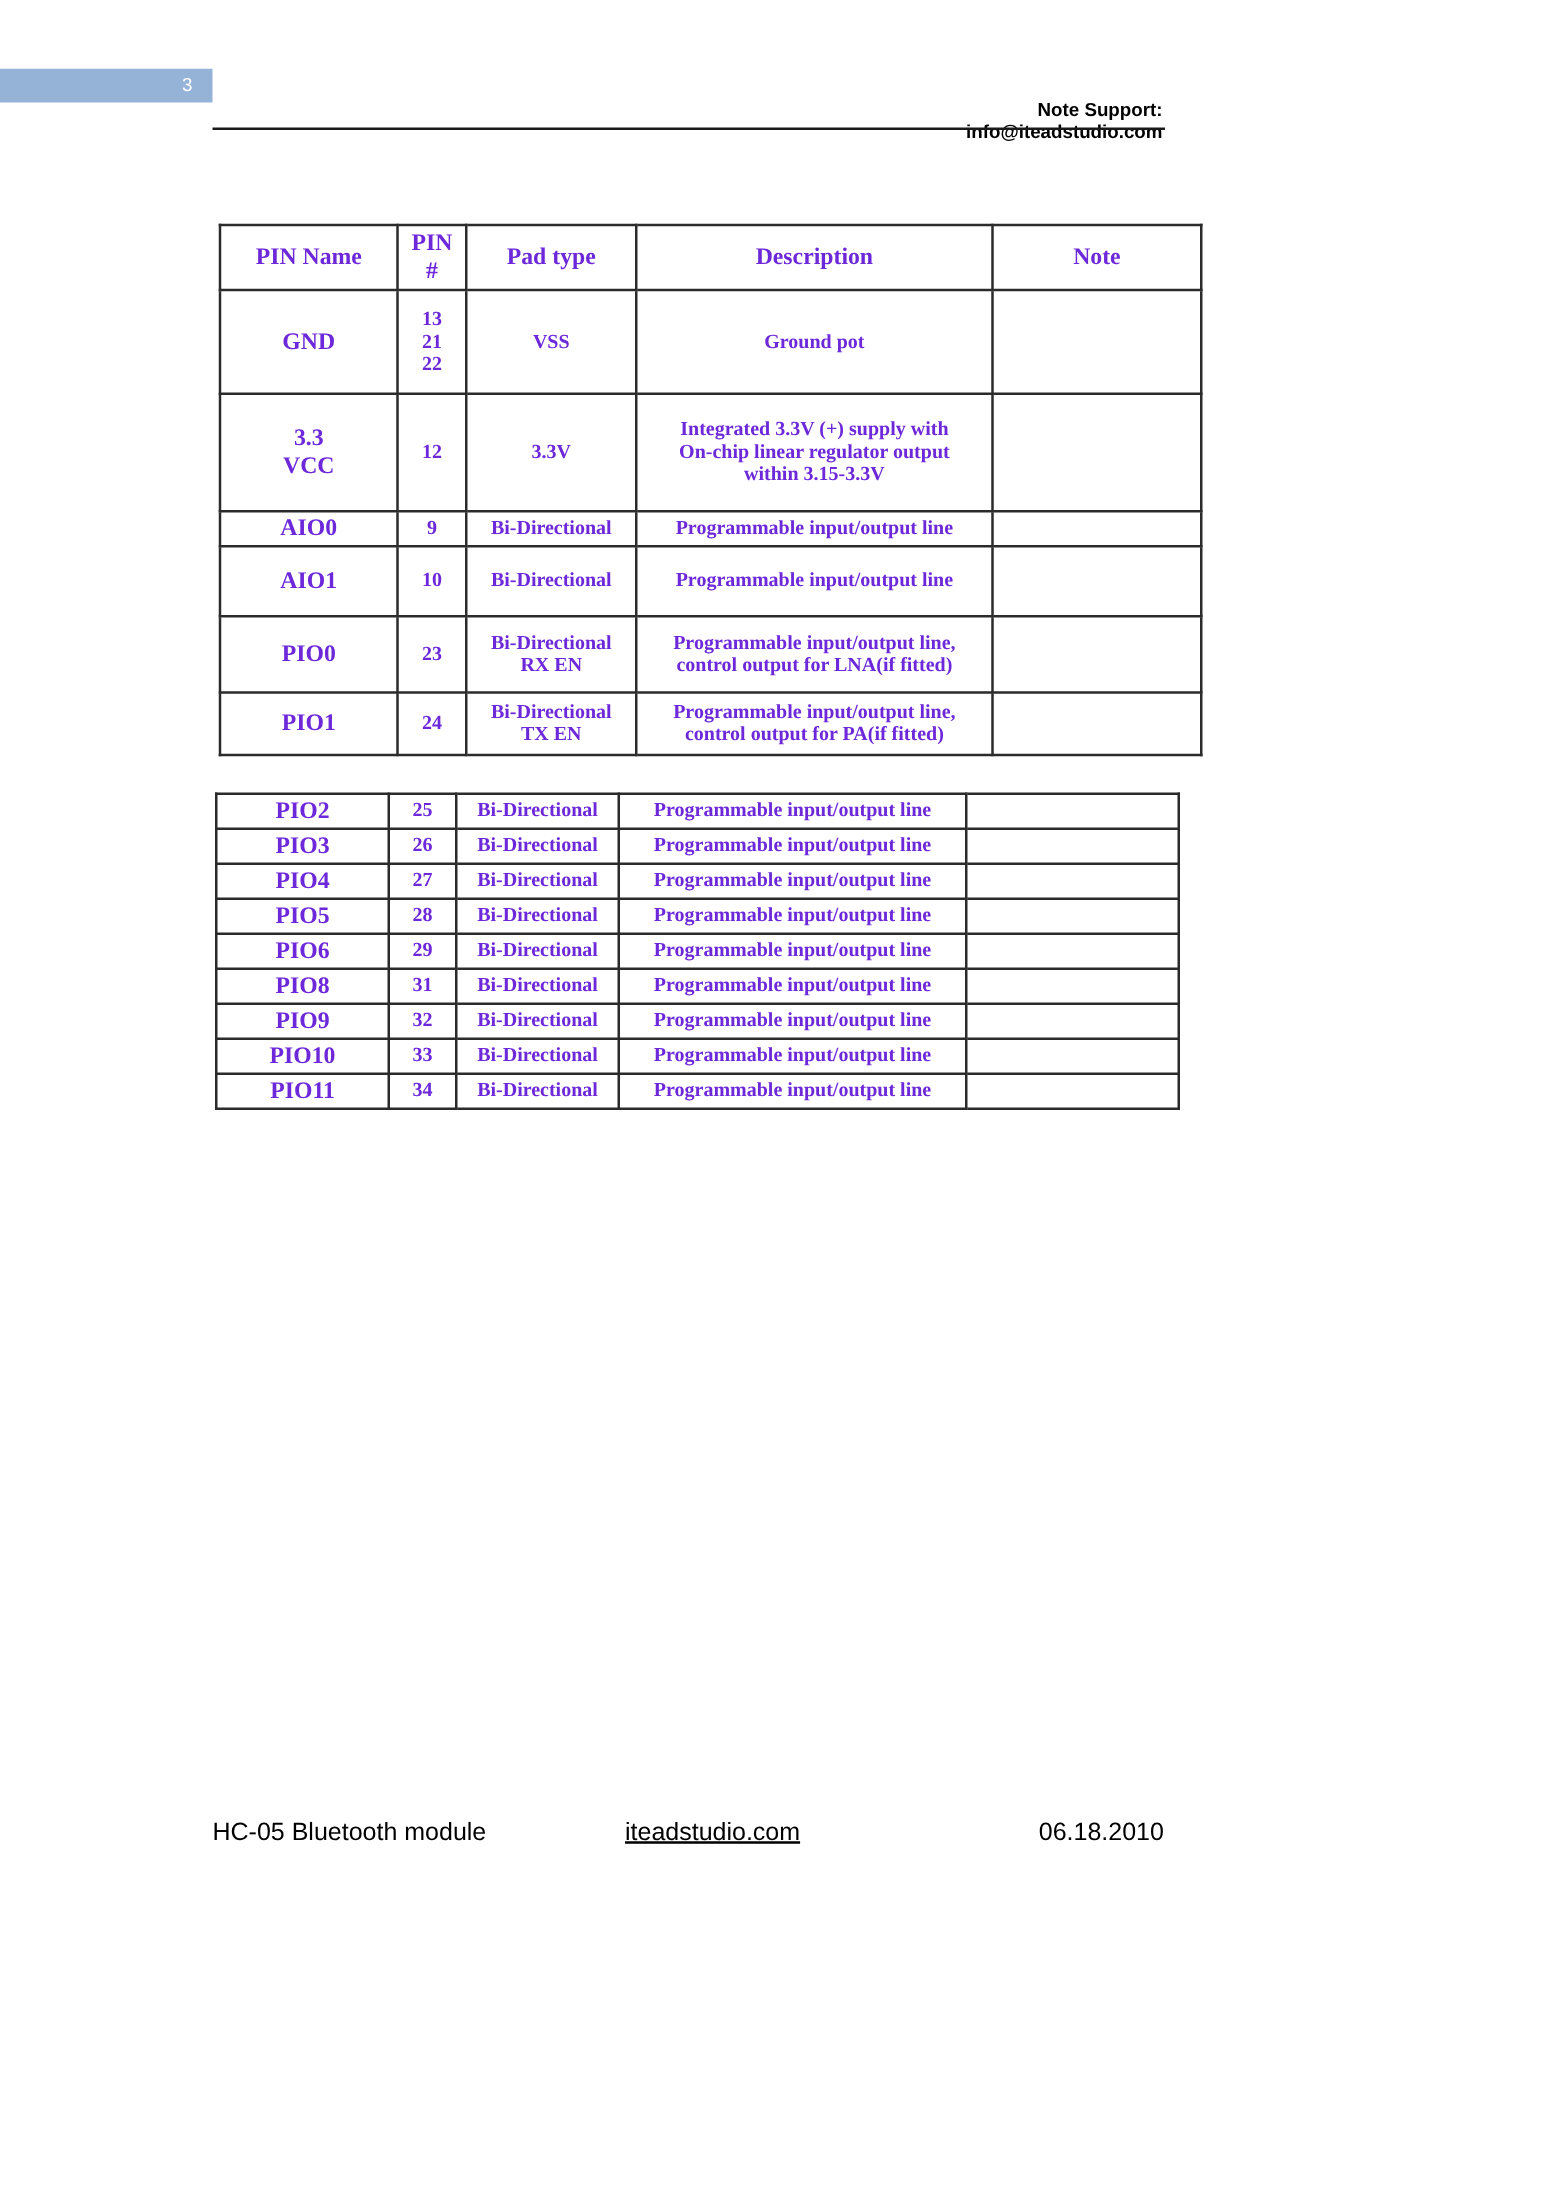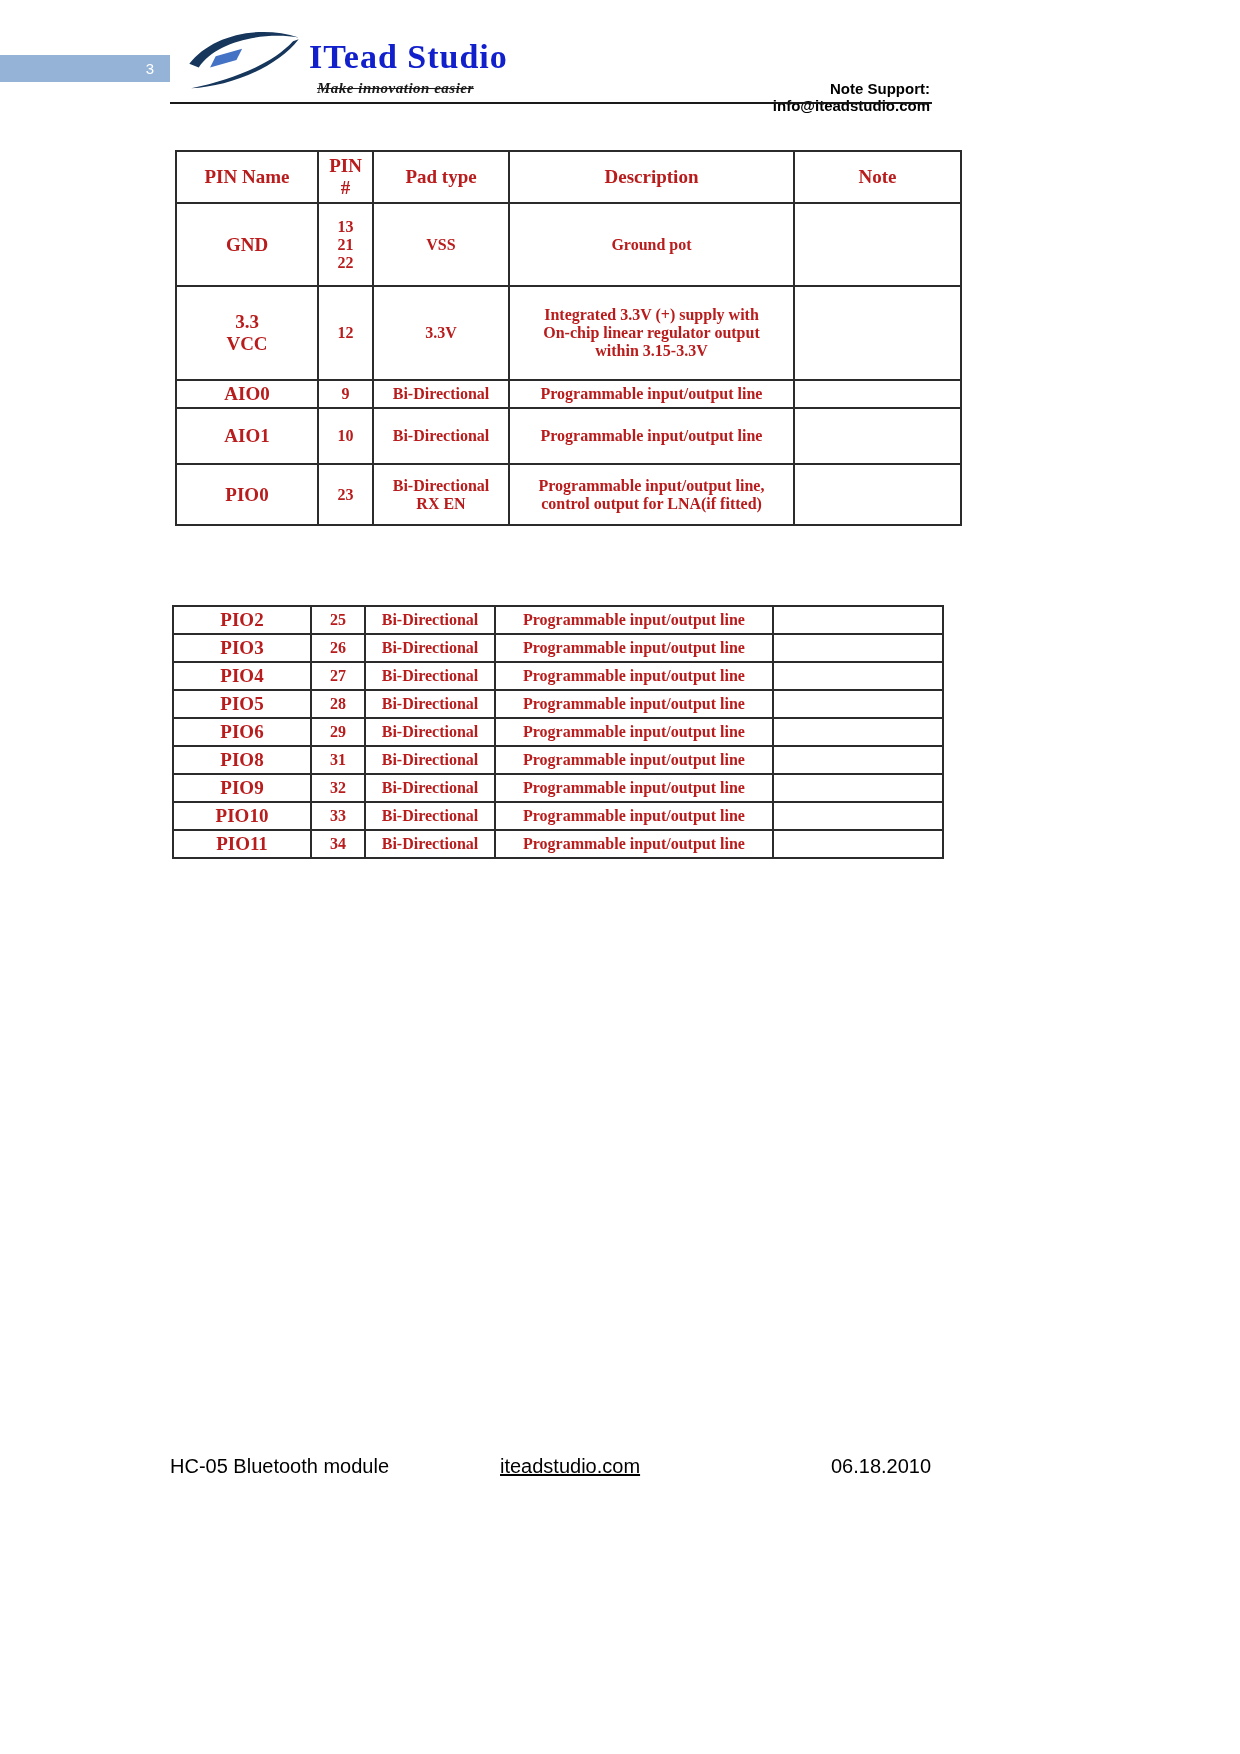--- a/index.html
+++ b/index.html
@@ -88,21 +88,22 @@
     border-top: 2px solid #1a1a1a;
   }
 
   
   table.pin-table {
     position: absolute;
     border-collapse: collapse;
     table-layout: fixed;
     font-family: "Liberation Serif", serif;
     font-weight: bold;
-    color: #b91c1c;
+    color: #6d28d9;
+    margin-top: 29px;
   }
   table.pin-table th,
   table.pin-table td {
     border: 2px solid #2b2b2b;
     text-align: center;
     vertical-align: middle;
     white-space: pre-line;
     padding: 2px 4px;
     box-sizing: border-box;
     overflow: hidden;
@@ -150,31 +151,20 @@
 </style>
 </head>
 <body>
 
 <div class="page">
 
   <div class="page-bar">
     <span>3</span>
   </div>
 
-  <div class="logo">
-    <svg class="logo-swoosh" viewBox="0 0 120 70" xmlns="http://www.w3.org/2000/svg" aria-hidden="true">
-      <path d="M2 38 C 25 8, 75 -4, 118 10 C 80 4, 30 14, 12 42 Z" fill="#16365c"></path>
-      <path d="M118 12 C 95 42, 45 62, 4 64 C 50 54, 90 38, 112 14 Z" fill="#16365c"></path>
-      <path d="M30 30 L 58 22 L 52 34 L 24 42 Z" fill="#4472c4"></path>
-    </svg>
-    <div class="logo-text">
-      <div class="logo-name">ITead Studio</div>
-      <div class="logo-tagline">Make innovation easier</div>
-    </div>
-  </div>
 
   <div class="tech-support">Note Support: info@iteadstudio.com</div>
   <div class="header-rule"></div>
 
   <table class="pin-table table1">
     <colgroup>
       <col style="width:142px">
         <col style="width:55px">
         <col style="width:136px">
         <col style="width:285px">
@@ -226,20 +216,29 @@
       </tr>
       <tr style="height:61px">
         <td class="c-name">PIO0</td>
         <td class="c-num">23</td>
         <td>Bi-Directional
 RX EN</td>
         <td>Programmable input/output line,
 control output for LNA(if fitted)</td>
         <td></td>
       </tr>
+      <tr style="height:50px">
+        <td class="c-name">PIO1</td>
+        <td class="c-num">24</td>
+        <td>Bi-Directional
+TX EN</td>
+        <td>Programmable input/output line,
+control output for PA(if fitted)</td>
+        <td></td>
+      </tr>
     </tbody>
   </table>
 
   <table class="pin-table table2">
     <colgroup>
       <col style="width:138px">
         <col style="width:54px">
         <col style="width:130px">
         <col style="width:278px">
         <col style="width:170px">

